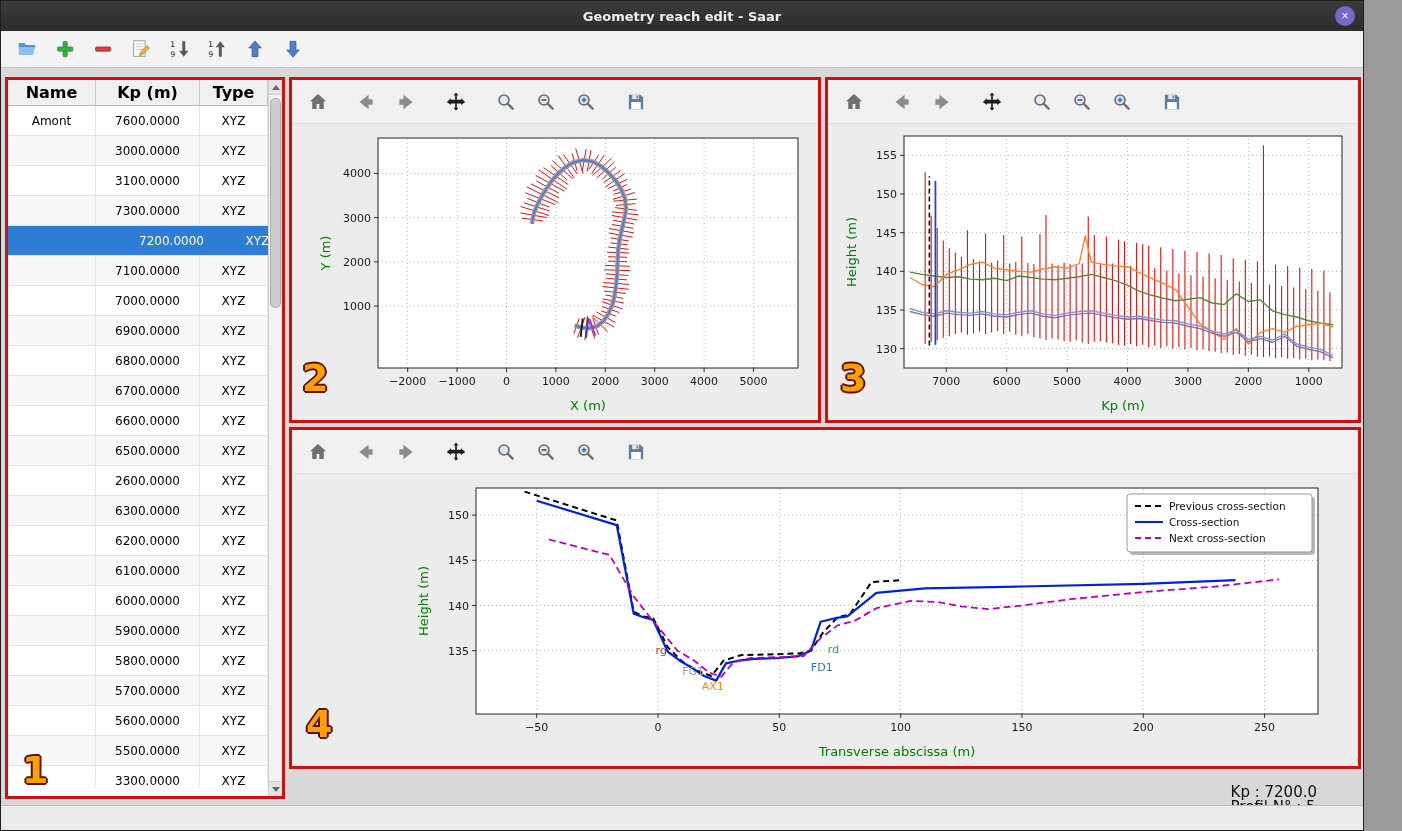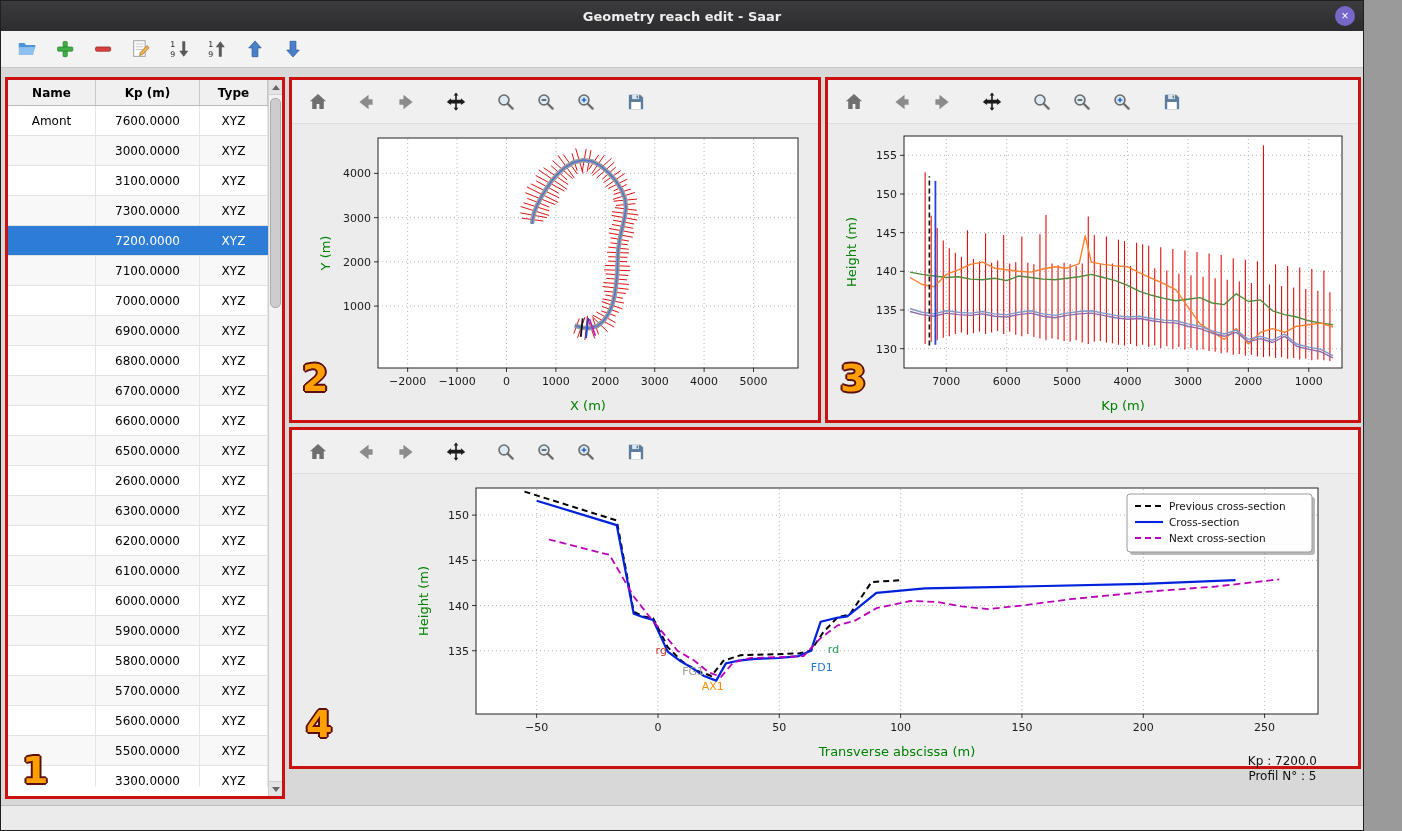--- a/index.html
+++ b/index.html
@@ -24,47 +24,47 @@
   .region1{left:4px;top:76px;width:280px;height:722px;background:#ffffff;}
   .region2{left:288px;top:76px;width:532px;height:346px;}
   .region3{left:824px;top:76px;width:536px;height:346px;}
   .region4{left:288px;top:426px;width:1072px;height:342px;}
 
   .chart{position:absolute;background:#ececec;}
   .region2 .chart{top:44px;left:0;width:526px;height:296px;}
   .region3 .chart{top:44px;left:0;width:530px;height:296px;}
   .region4 .chart{top:44px;left:0;width:1066px;height:292px;}
 
-  .tbl-header{display:grid;grid-template-columns:88px 104px 68px;height:26px;background:#f0f0f0;border-bottom:1px solid #b9b9b9;font-weight:bold;font-size:12px;}
+  .tbl-header{display:grid;grid-template-columns:88px 104px 68px;height:26px;background:#f0f0f0;border-bottom:1px solid #b9b9b9;font-weight:bold;font-size:16px;}
   .hcell{display:flex;align-items:center;justify-content:center;border-right:1px solid #c9c9c9;}
   .tbl-body{position:absolute;top:26px;left:0;width:260px;bottom:9px;overflow:hidden;}
   .trow{display:grid;grid-template-columns:88px 104px 68px;height:30px;border-bottom:1px solid #e2e2e2;font-size:12px;background:#ffffff;}
   .trow:nth-child(even){background:#f8f8f8;}
-  .trow.selected{background:#2d7cd6;color:#ffffff;}
+  .trow.selected{background:#2d7cd6;color:#ffffff;padding-left:24px;}
   .tcell{display:flex;align-items:center;justify-content:center;border-right:1px solid #e6e6e6;overflow:hidden;}
   .trow.selected .tcell{border-right-color:#2d7cd6;}
 
   .table-scroll{position:absolute;top:0;right:0;width:14px;bottom:0;background:#f2f2f2;border-left:1px solid #cfcfcf;}
   .sb-btn{position:absolute;left:0;width:13px;height:15px;background:#e4e4e4;display:flex;align-items:center;justify-content:center;}
   .sb-btn.up{top:0;border-bottom:1px solid #cfcfcf;}
   .sb-btn.down{bottom:0;border-top:1px solid #cfcfcf;}
   .tri-up-s{width:0;height:0;border-left:4px solid transparent;border-right:4px solid transparent;border-bottom:5px solid #666;}
   .tri-down-s{width:0;height:0;border-left:4px solid transparent;border-right:4px solid transparent;border-top:5px solid #666;}
   .table-scroll .sb-thumb{position:absolute;left:1px;top:18px;width:11px;height:210px;background:#cdcdcd;border:1px solid #ababab;border-radius:5px;}
 
   .window-scroll{position:absolute;left:1369px;top:82px;width:15px;height:600px;background:#e3e3e3;border:1px solid #c4c4c4;border-radius:7px;}
   .window-scroll .sb-thumb{position:absolute;left:1px;top:3px;width:11px;height:42px;background:#7aa7d9;border:1px solid #5580ad;border-radius:6px;}
 
   .spin{position:absolute;left:1362px;width:30px;height:24px;background:linear-gradient(#fefefe,#dcdcdc);border:1px solid #9a9a9a;border-radius:3px;display:flex;align-items:center;justify-content:center;cursor:pointer;}
   .spin.up{top:707px;}
   .spin.down{top:737px;}
   .tri-up{width:0;height:0;border-left:5px solid transparent;border-right:5px solid transparent;border-bottom:7px solid #222;}
   .tri-down{width:0;height:0;border-left:5px solid transparent;border-right:5px solid transparent;border-top:7px solid #222;}
 
-  .kp-info{position:absolute;top:753px;right:46px;text-align:center;font-size:12px;color:#111;line-height:15px;}
+  .kp-info{position:absolute;top:784px;right:46px;text-align:left;font-size:15px;color:#111;line-height:15px;}
 
   .badge{position:absolute;font-size:38px;font-weight:bold;color:#ffa000;z-index:5;
     text-shadow:-2px 0 #5c0f0f,2px 0 #5c0f0f,0 -2px #5c0f0f,0 2px #5c0f0f,-1px -1px #5c0f0f,1px 1px #5c0f0f,-1px 1px #5c0f0f,1px -1px #5c0f0f;}
   .region1 .badge{left:14px;top:668px;}
   .region2 .badge{left:10px;top:276px;}
   .region3 .badge{left:12px;top:276px;}
   .region4 .badge{left:14px;top:272px;}
 
   svg text{font-family:"DejaVu Sans",sans-serif;}
   .tick{font-size:11px;fill:#1a1a1a;}

